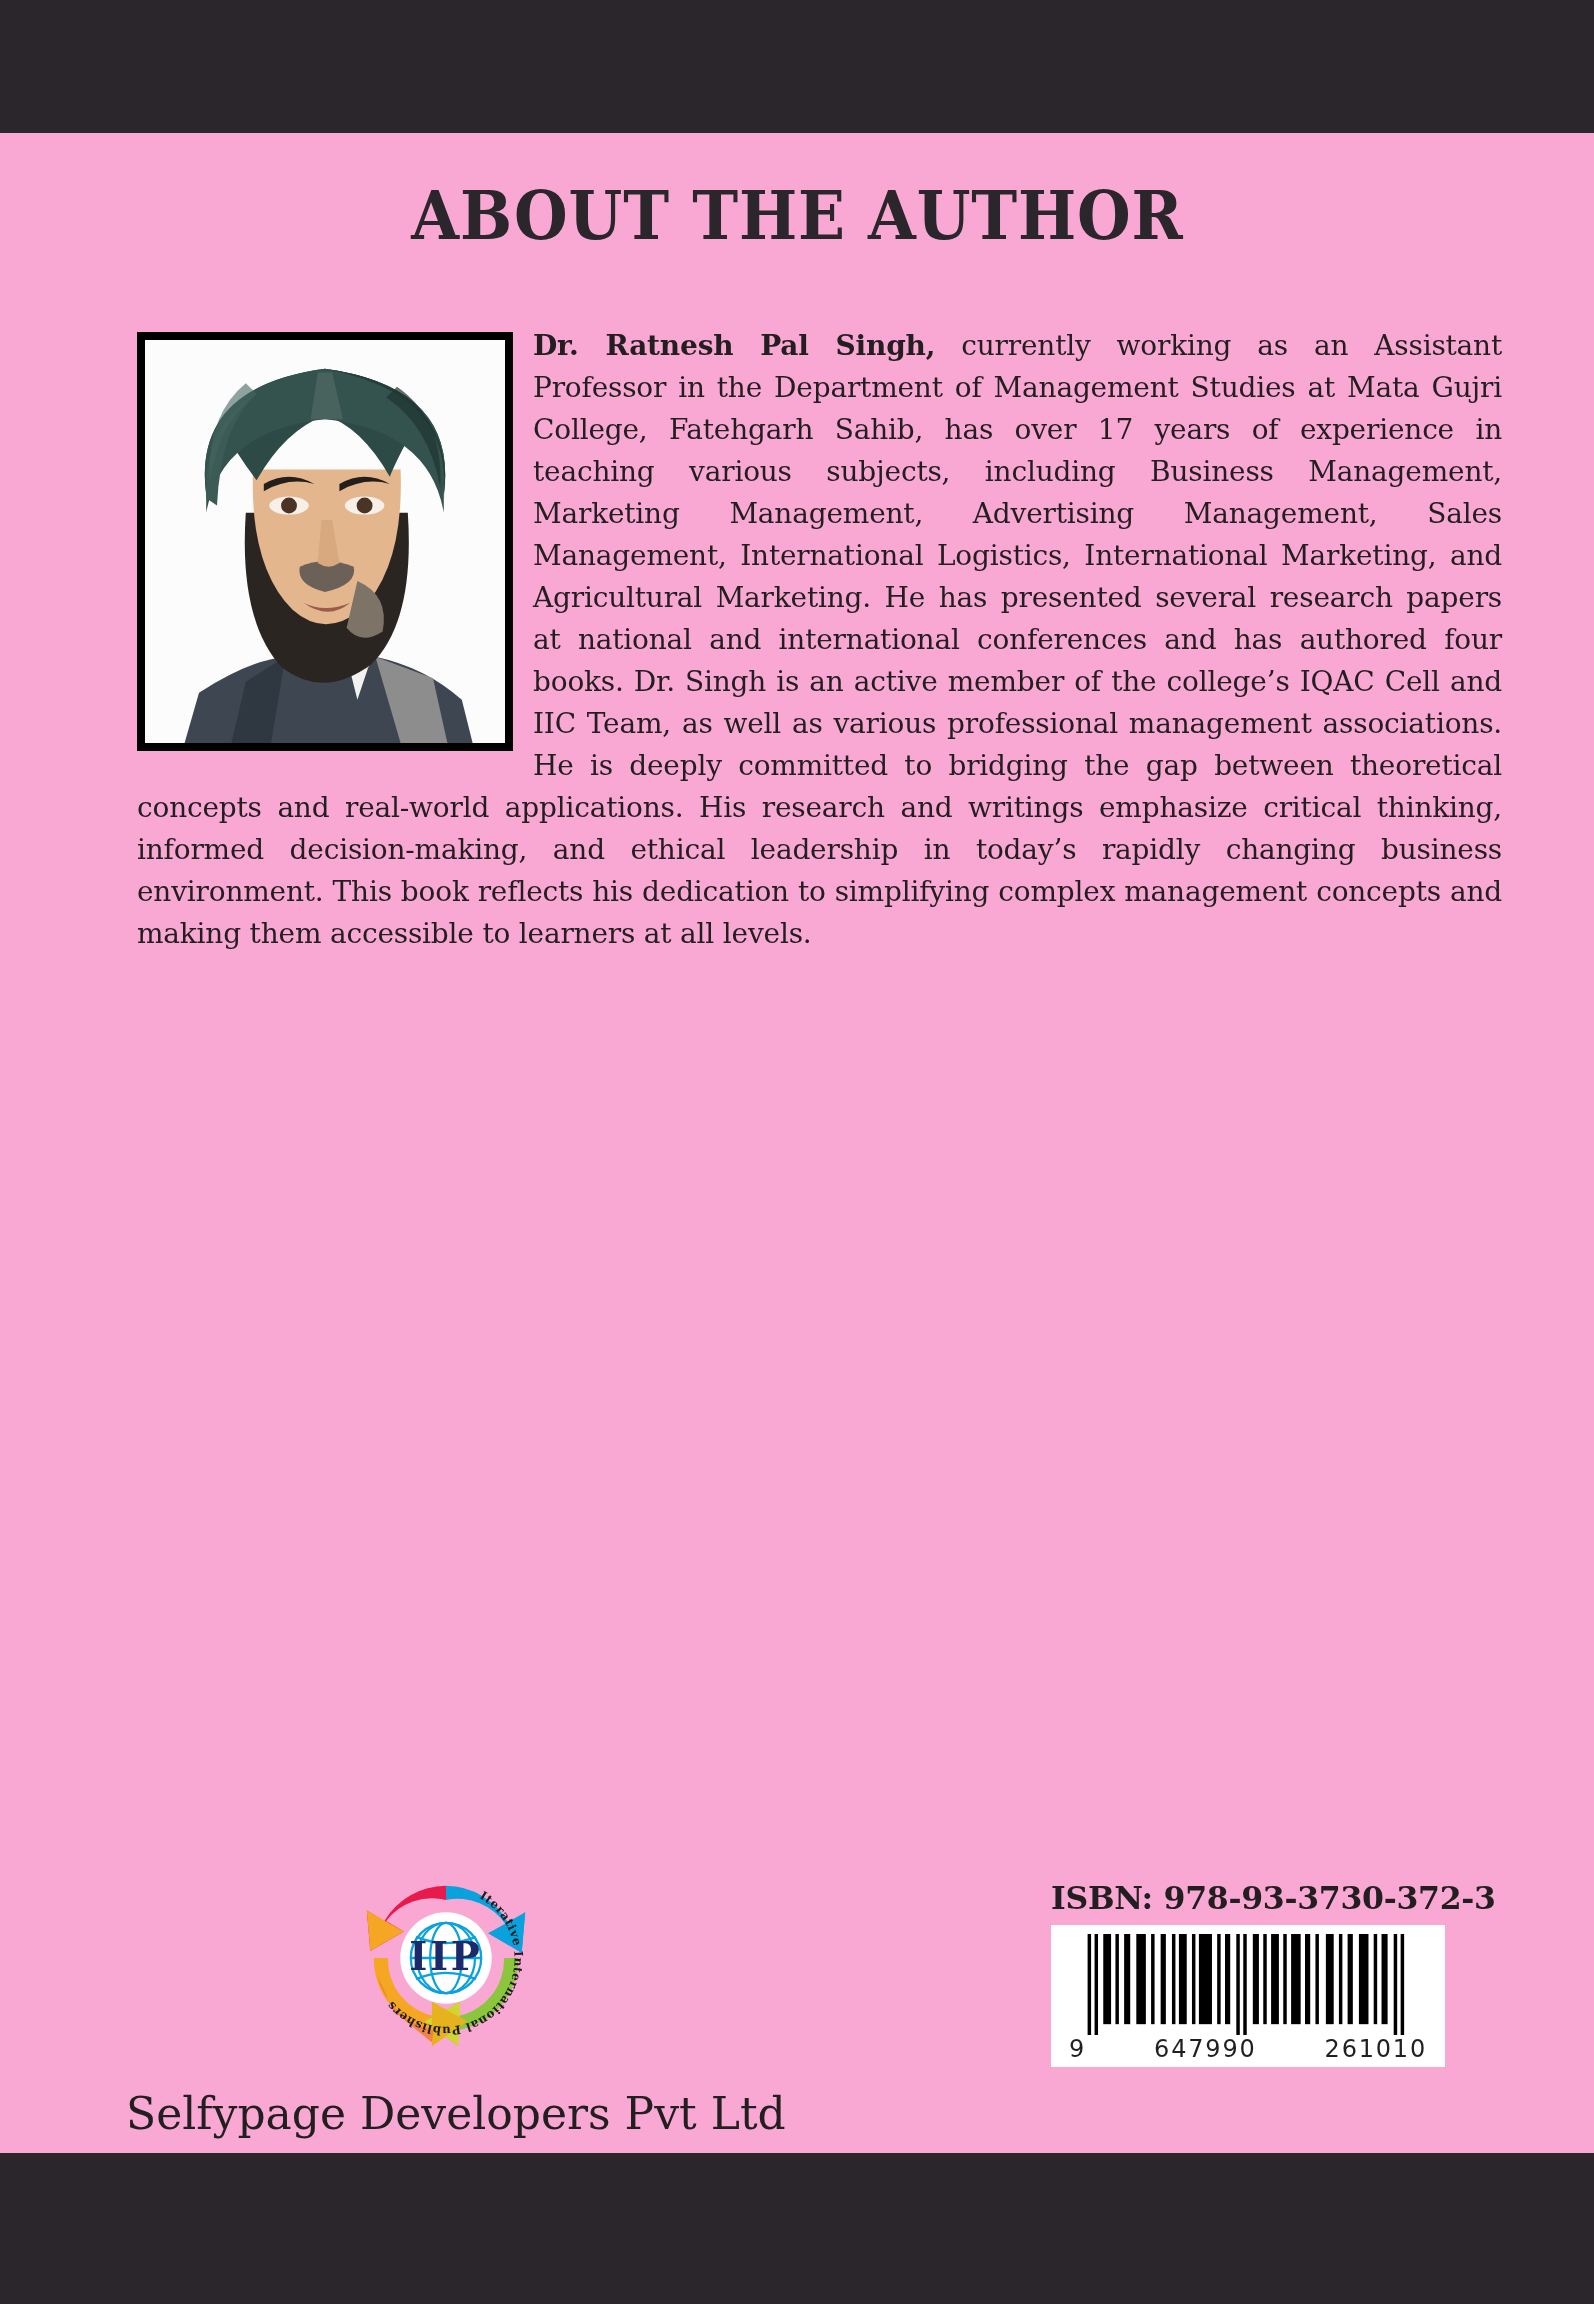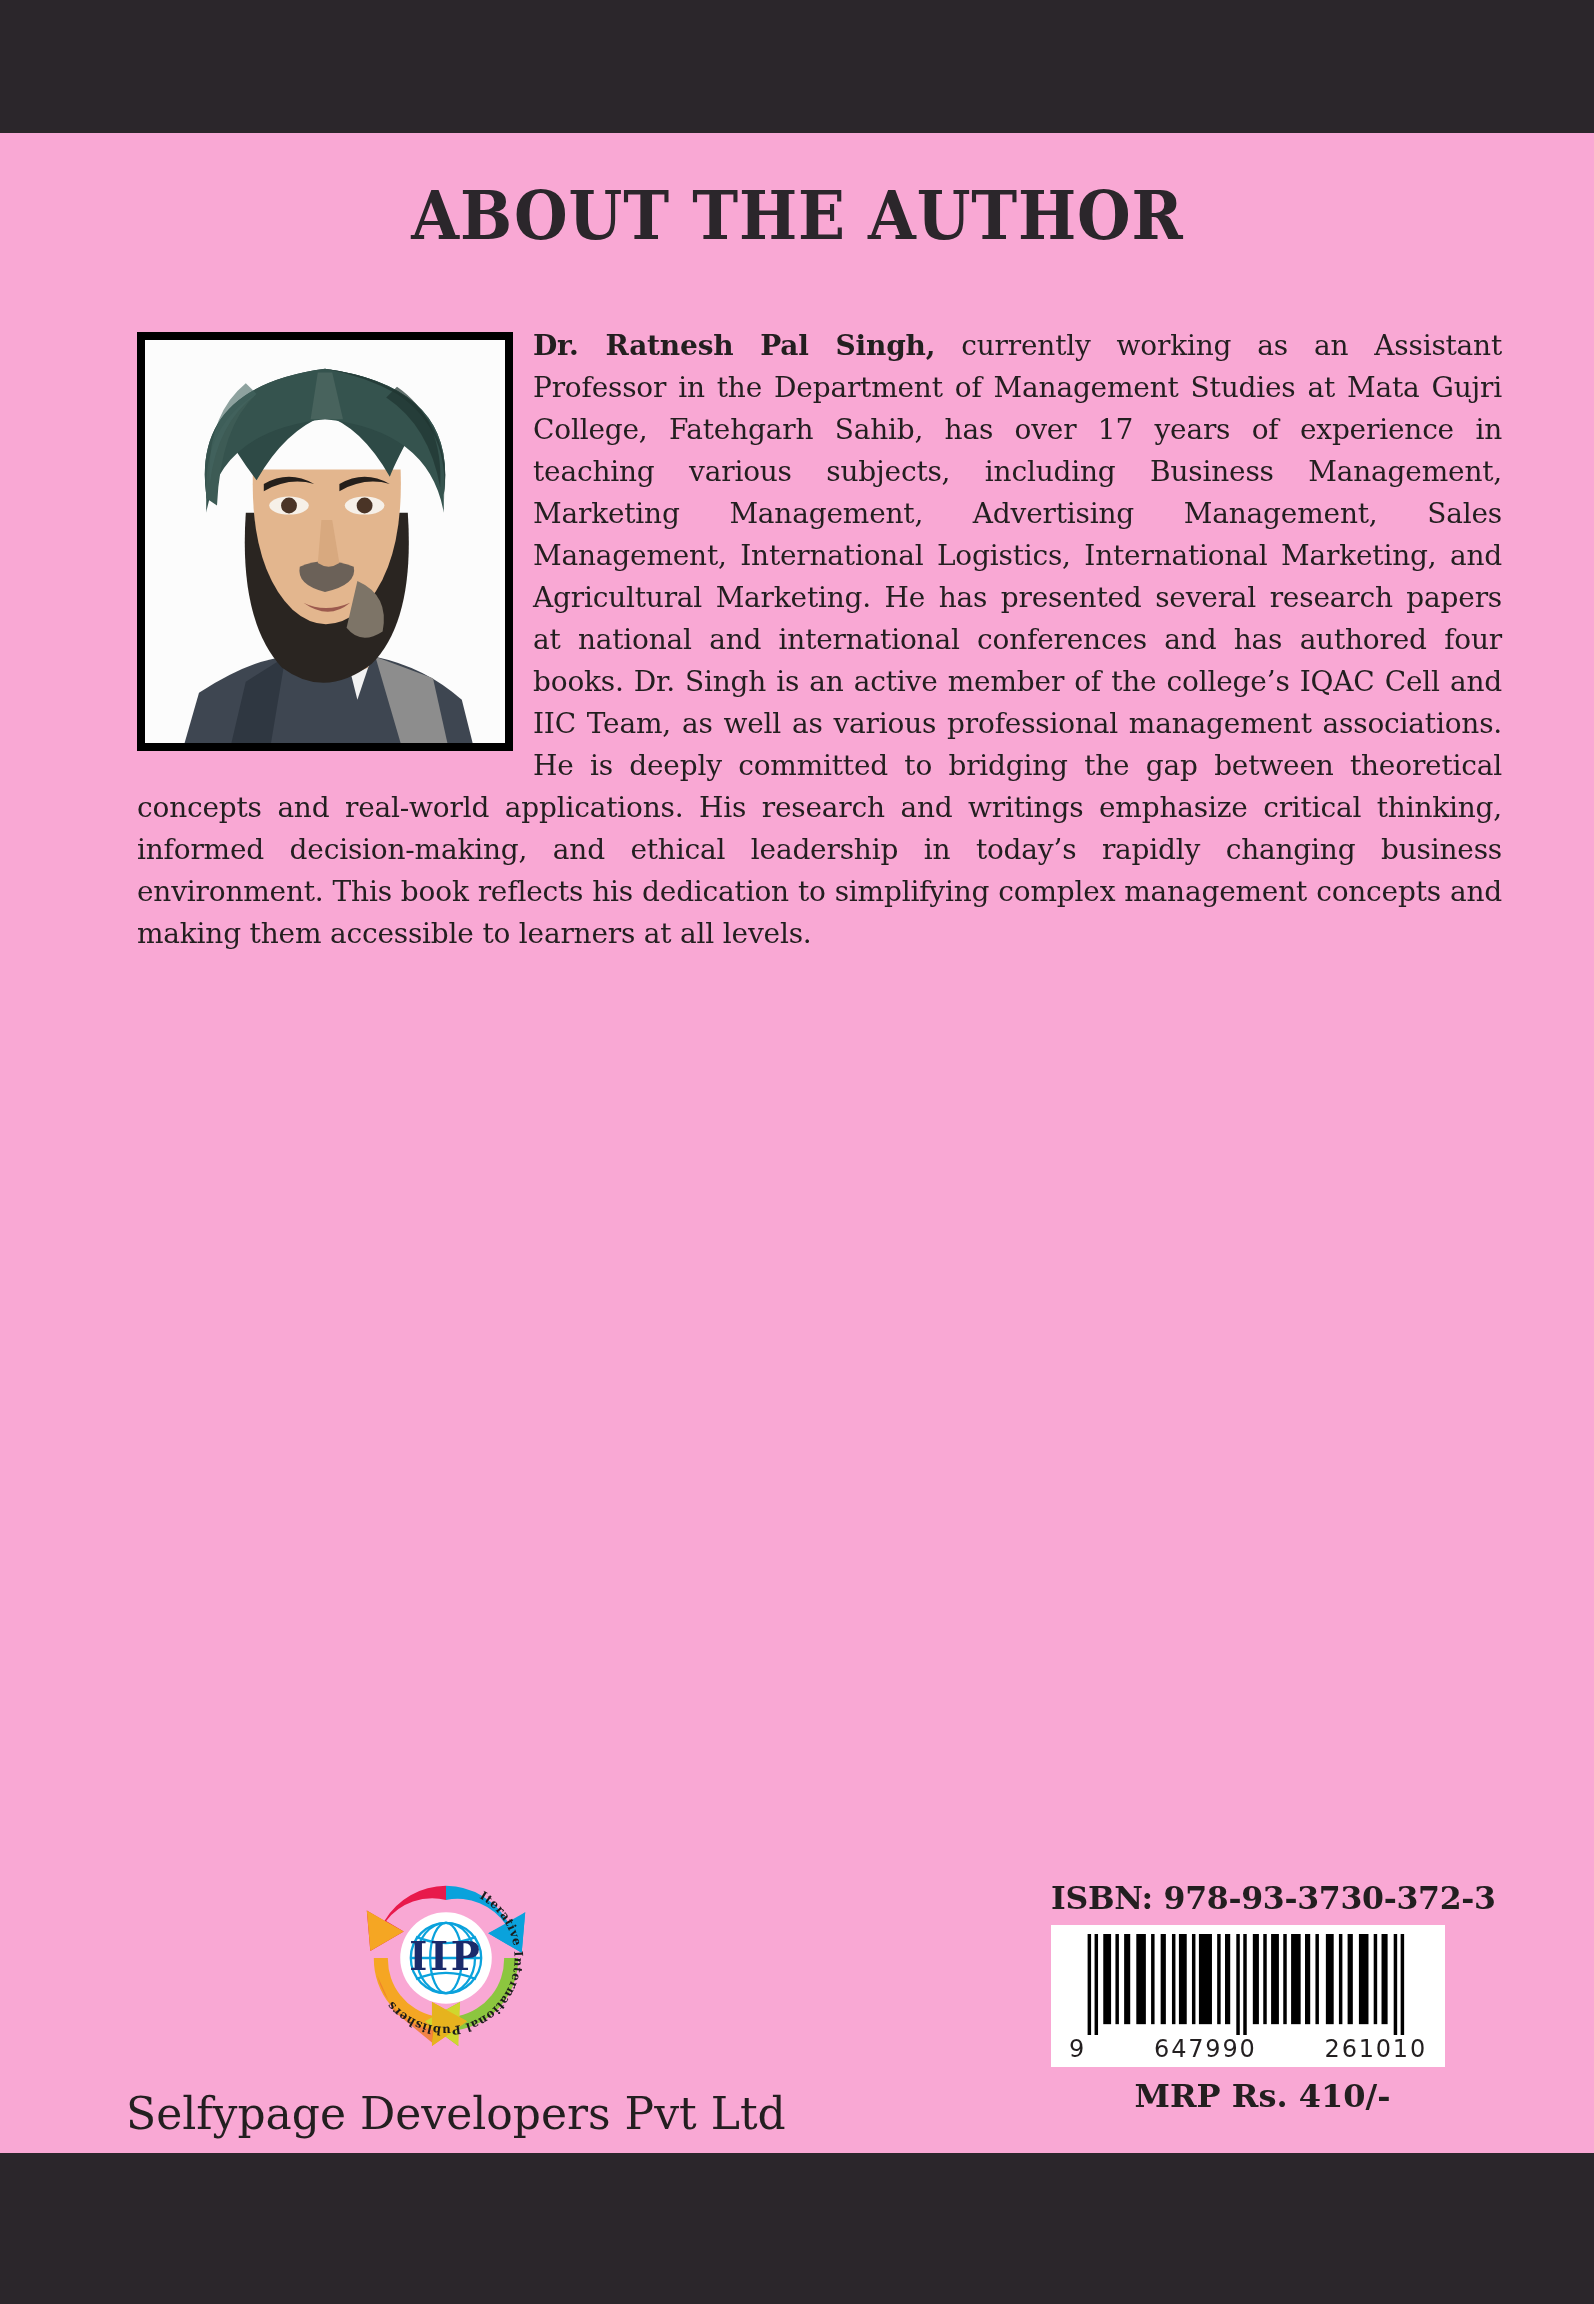--- a/index.html
+++ b/index.html
@@ -314,19 +314,18 @@
               <rect x="386" y="0" width="4" height="112"></rect>
             </g>
           </svg>
           <div class="barcode-digits">
             <span>9</span>
             <span>647990</span>
             <span>261010</span>
           </div>
         </div>
 
-        <div class="mrp-line">MRP Rs. 410/-</div>
       </div>
 
     </div>
   </div>
 </div>
 
 
 </body></html>

